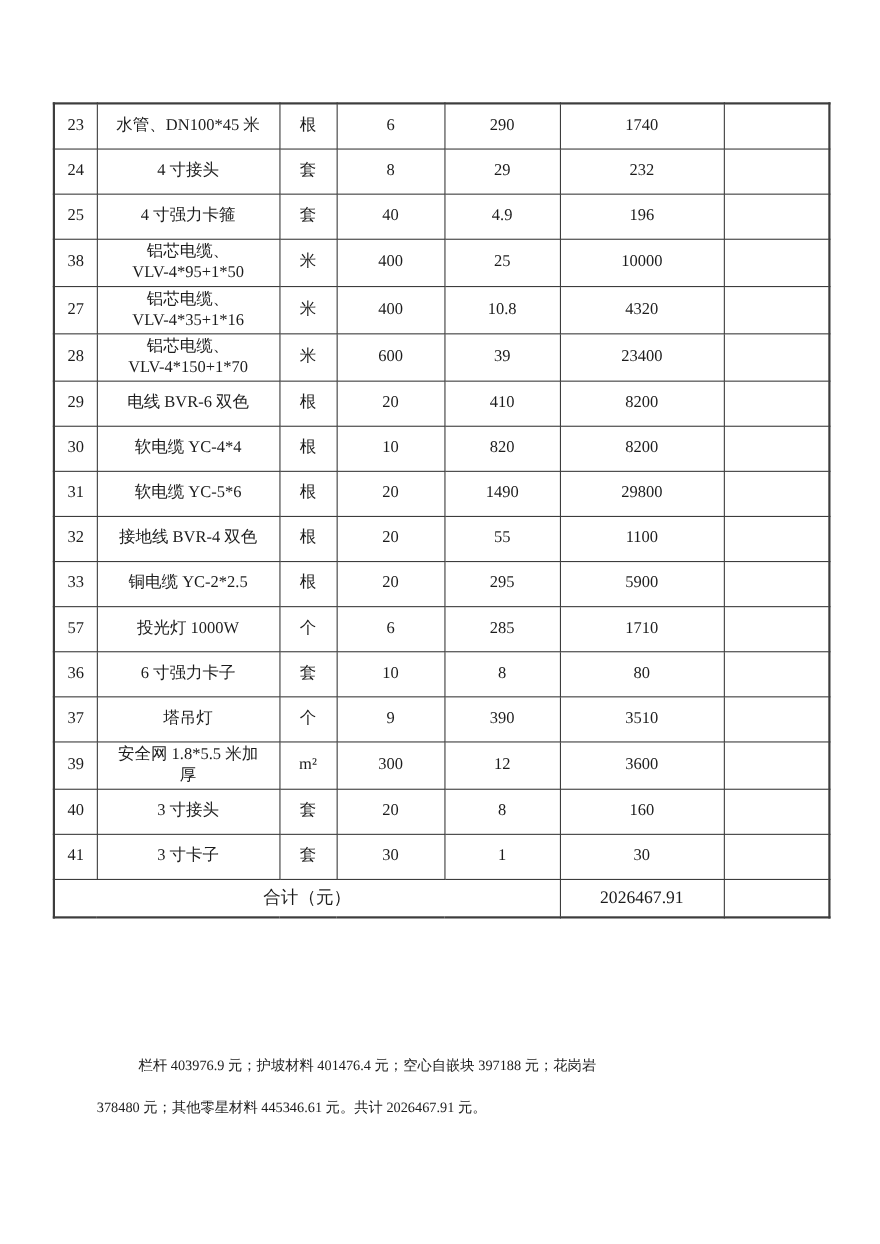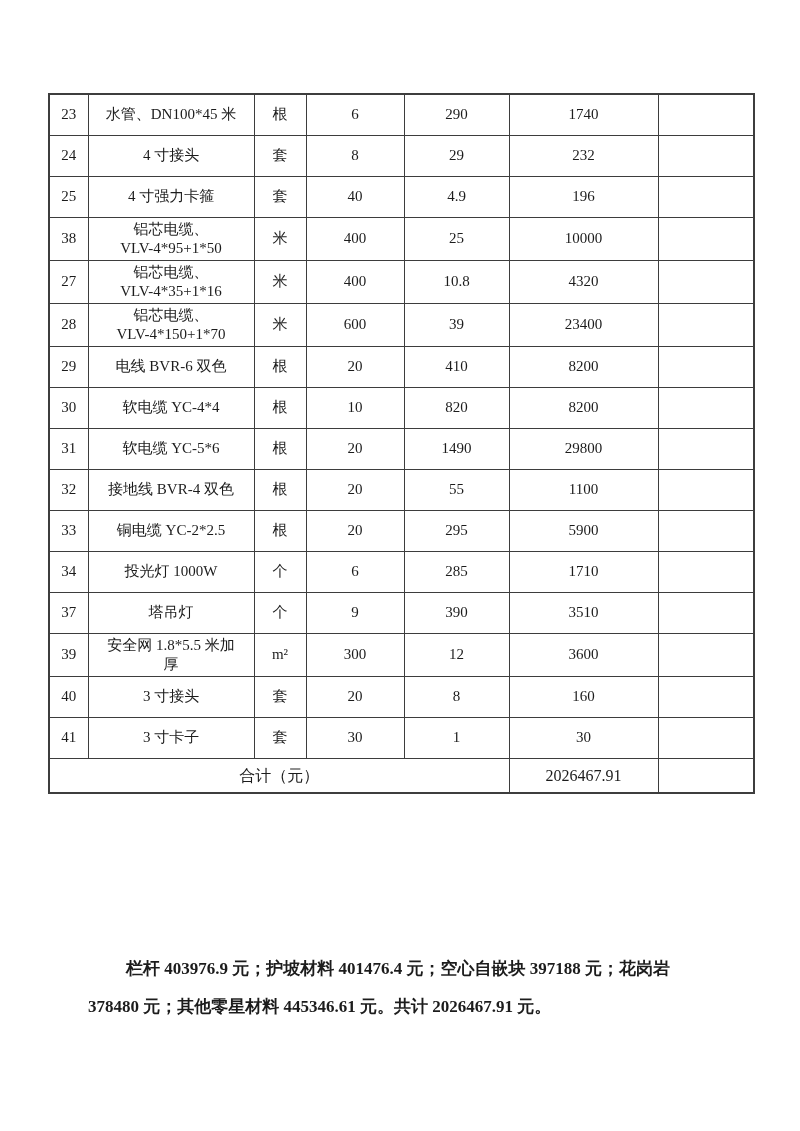--- a/index.html
+++ b/index.html
@@ -41,22 +41,22 @@
   }
   table.materials-table tr.total-row td {
     height: 35px;
     font-size: 16px;
   }
   .footer-paragraph {
     position: absolute;
     left: 88px;
     top: 950px;
     width: 630px;
-    font-size: 17px;
-    font-weight: bold;
+    font-size: 13px;
+    font-weight: normal;
     line-height: 38px;
     color: #1c1c1c;
   }
   .footer-line.indent {
     text-indent: 38px;
   }
 </style>
 </head>
 <body>
 
@@ -180,30 +180,39 @@
     <td>33</td>
     <td class="name">铜电缆 YC-2*2.5</td>
     <td>根</td>
     <td>20</td>
     <td>295</td>
     <td>5900</td>
     <td></td>
   </tr>
 
   <tr>
-    <td>34</td>
+    <td>57</td>
     <td class="name">投光灯 1000W</td>
     <td>个</td>
     <td>6</td>
     <td>285</td>
     <td>1710</td>
     <td></td>
   </tr>
 
 
+  <tr>
+    <td>36</td>
+    <td class="name">6 寸强力卡子</td>
+    <td>套</td>
+    <td>10</td>
+    <td>8</td>
+    <td>80</td>
+    <td></td>
+  </tr>
 
   <tr>
     <td>37</td>
     <td class="name">塔吊灯</td>
     <td>个</td>
     <td>9</td>
     <td>390</td>
     <td>3510</td>
     <td></td>
   </tr>

